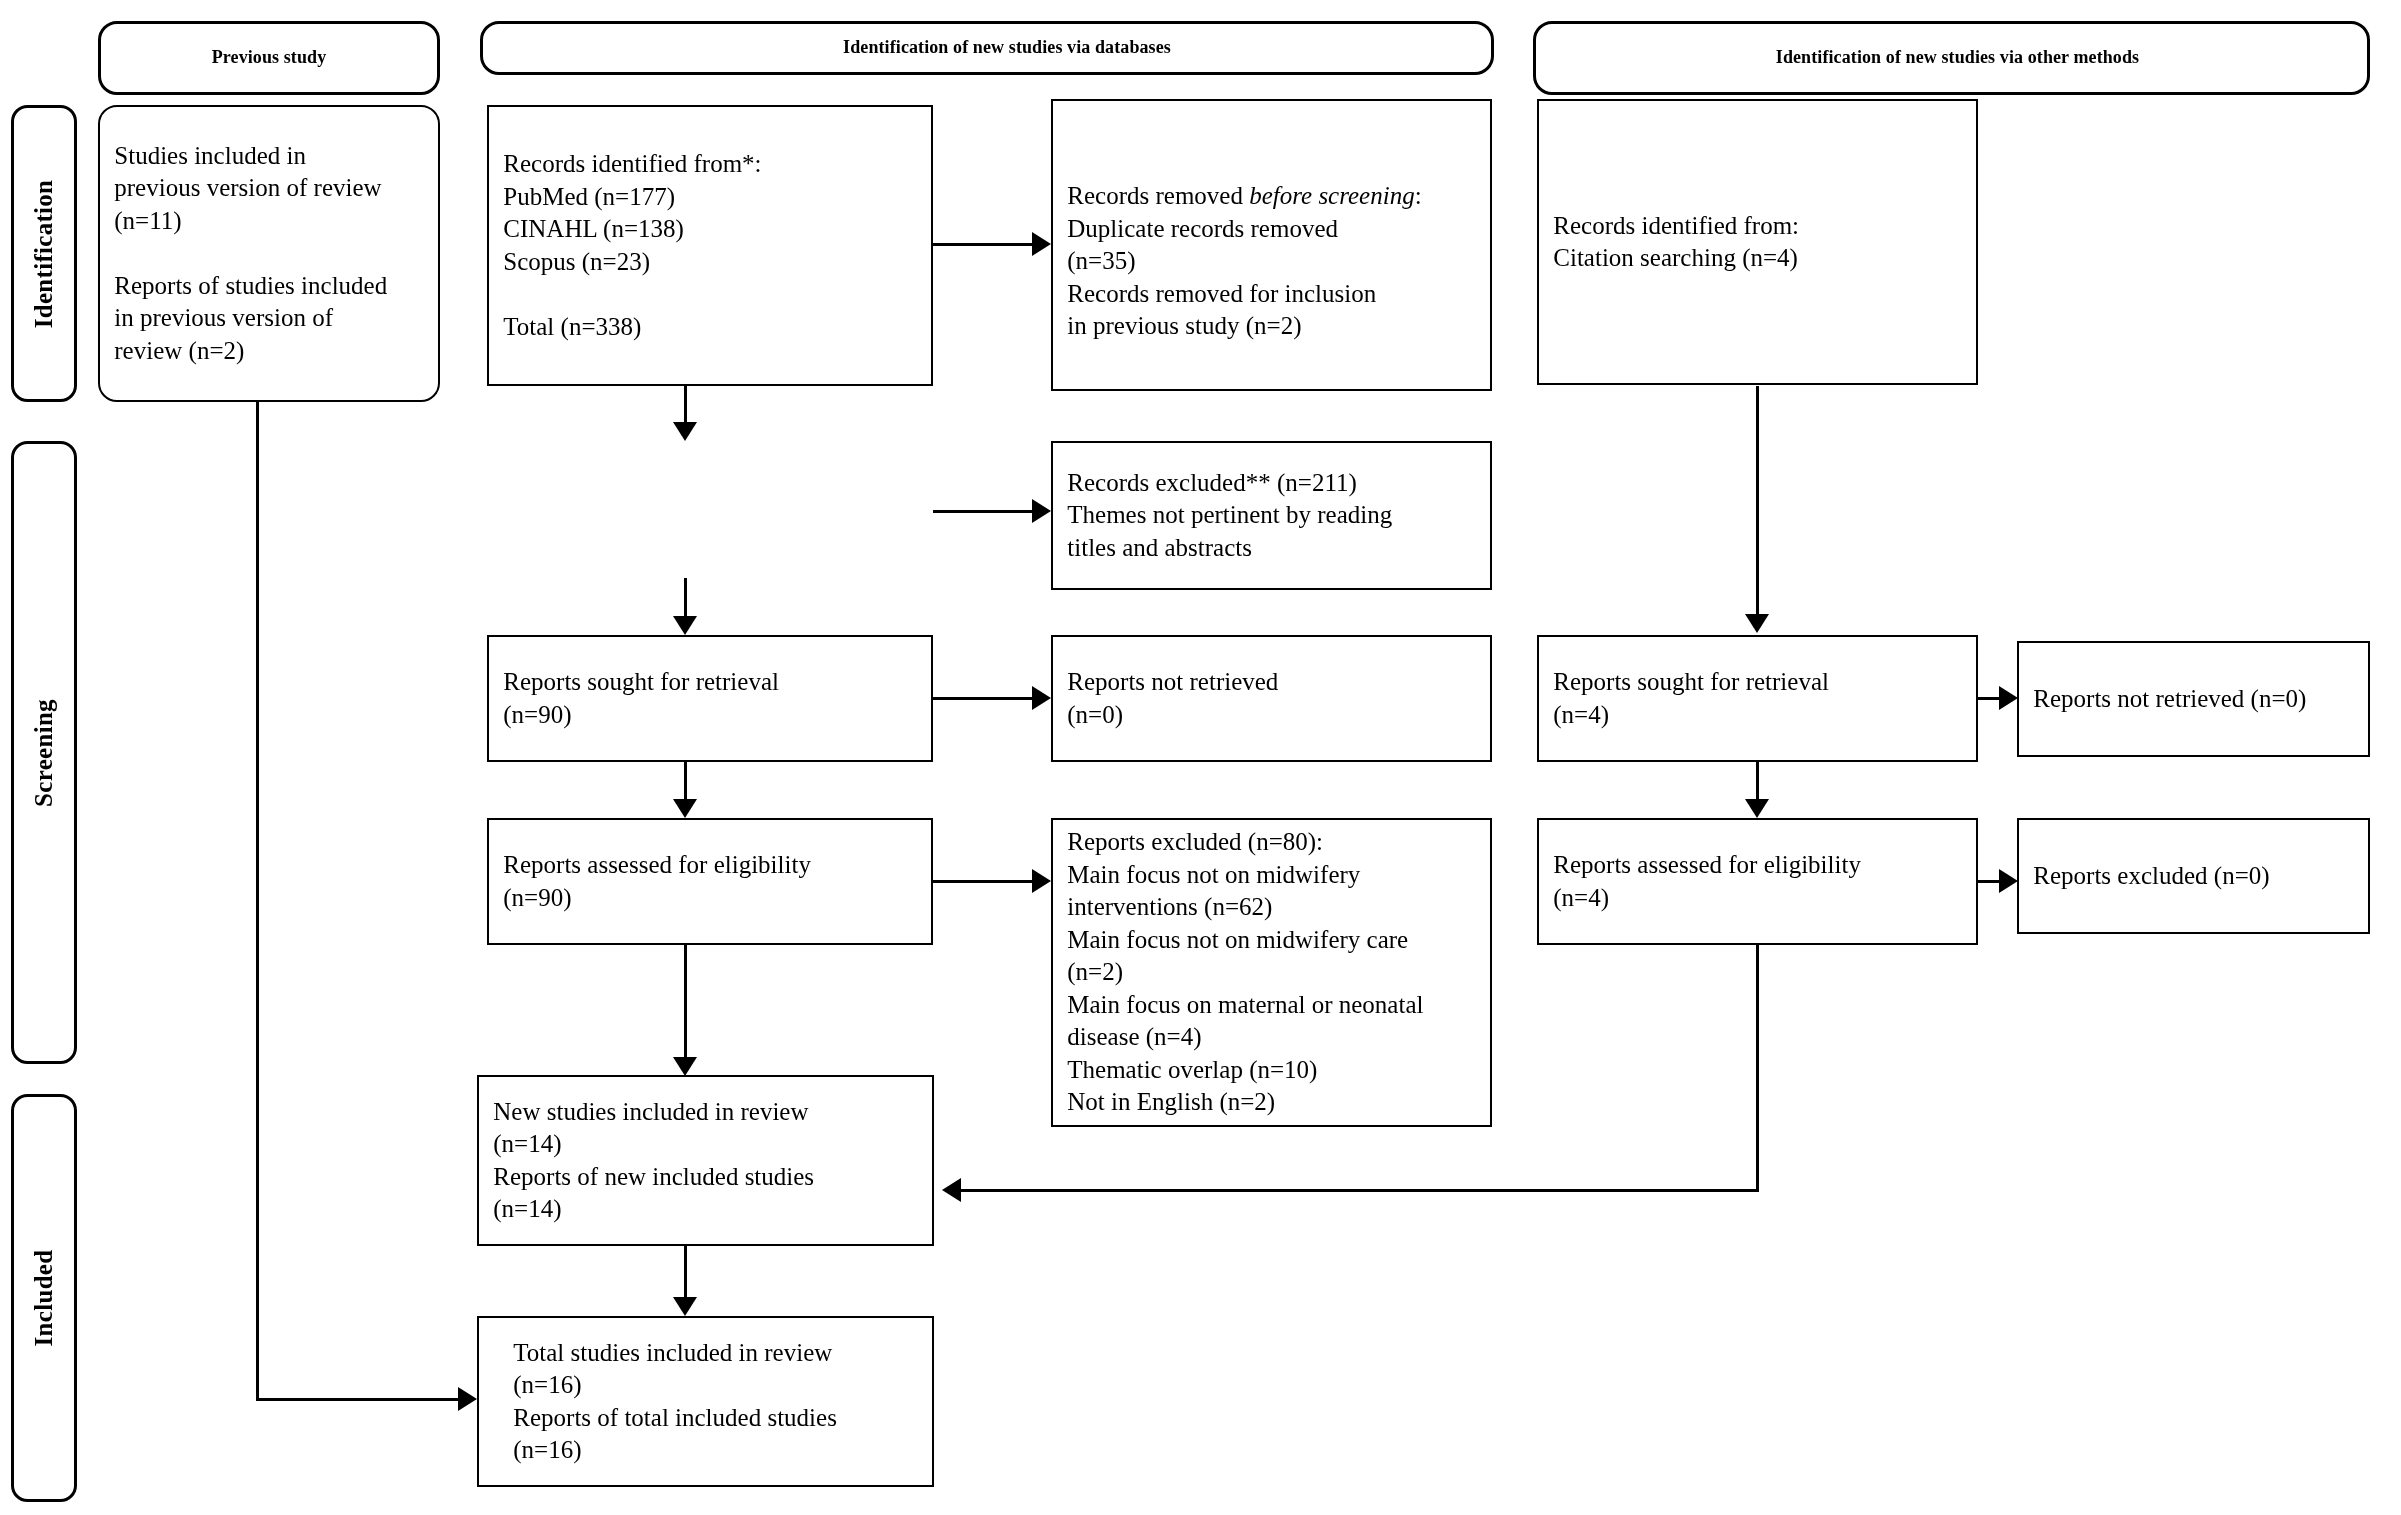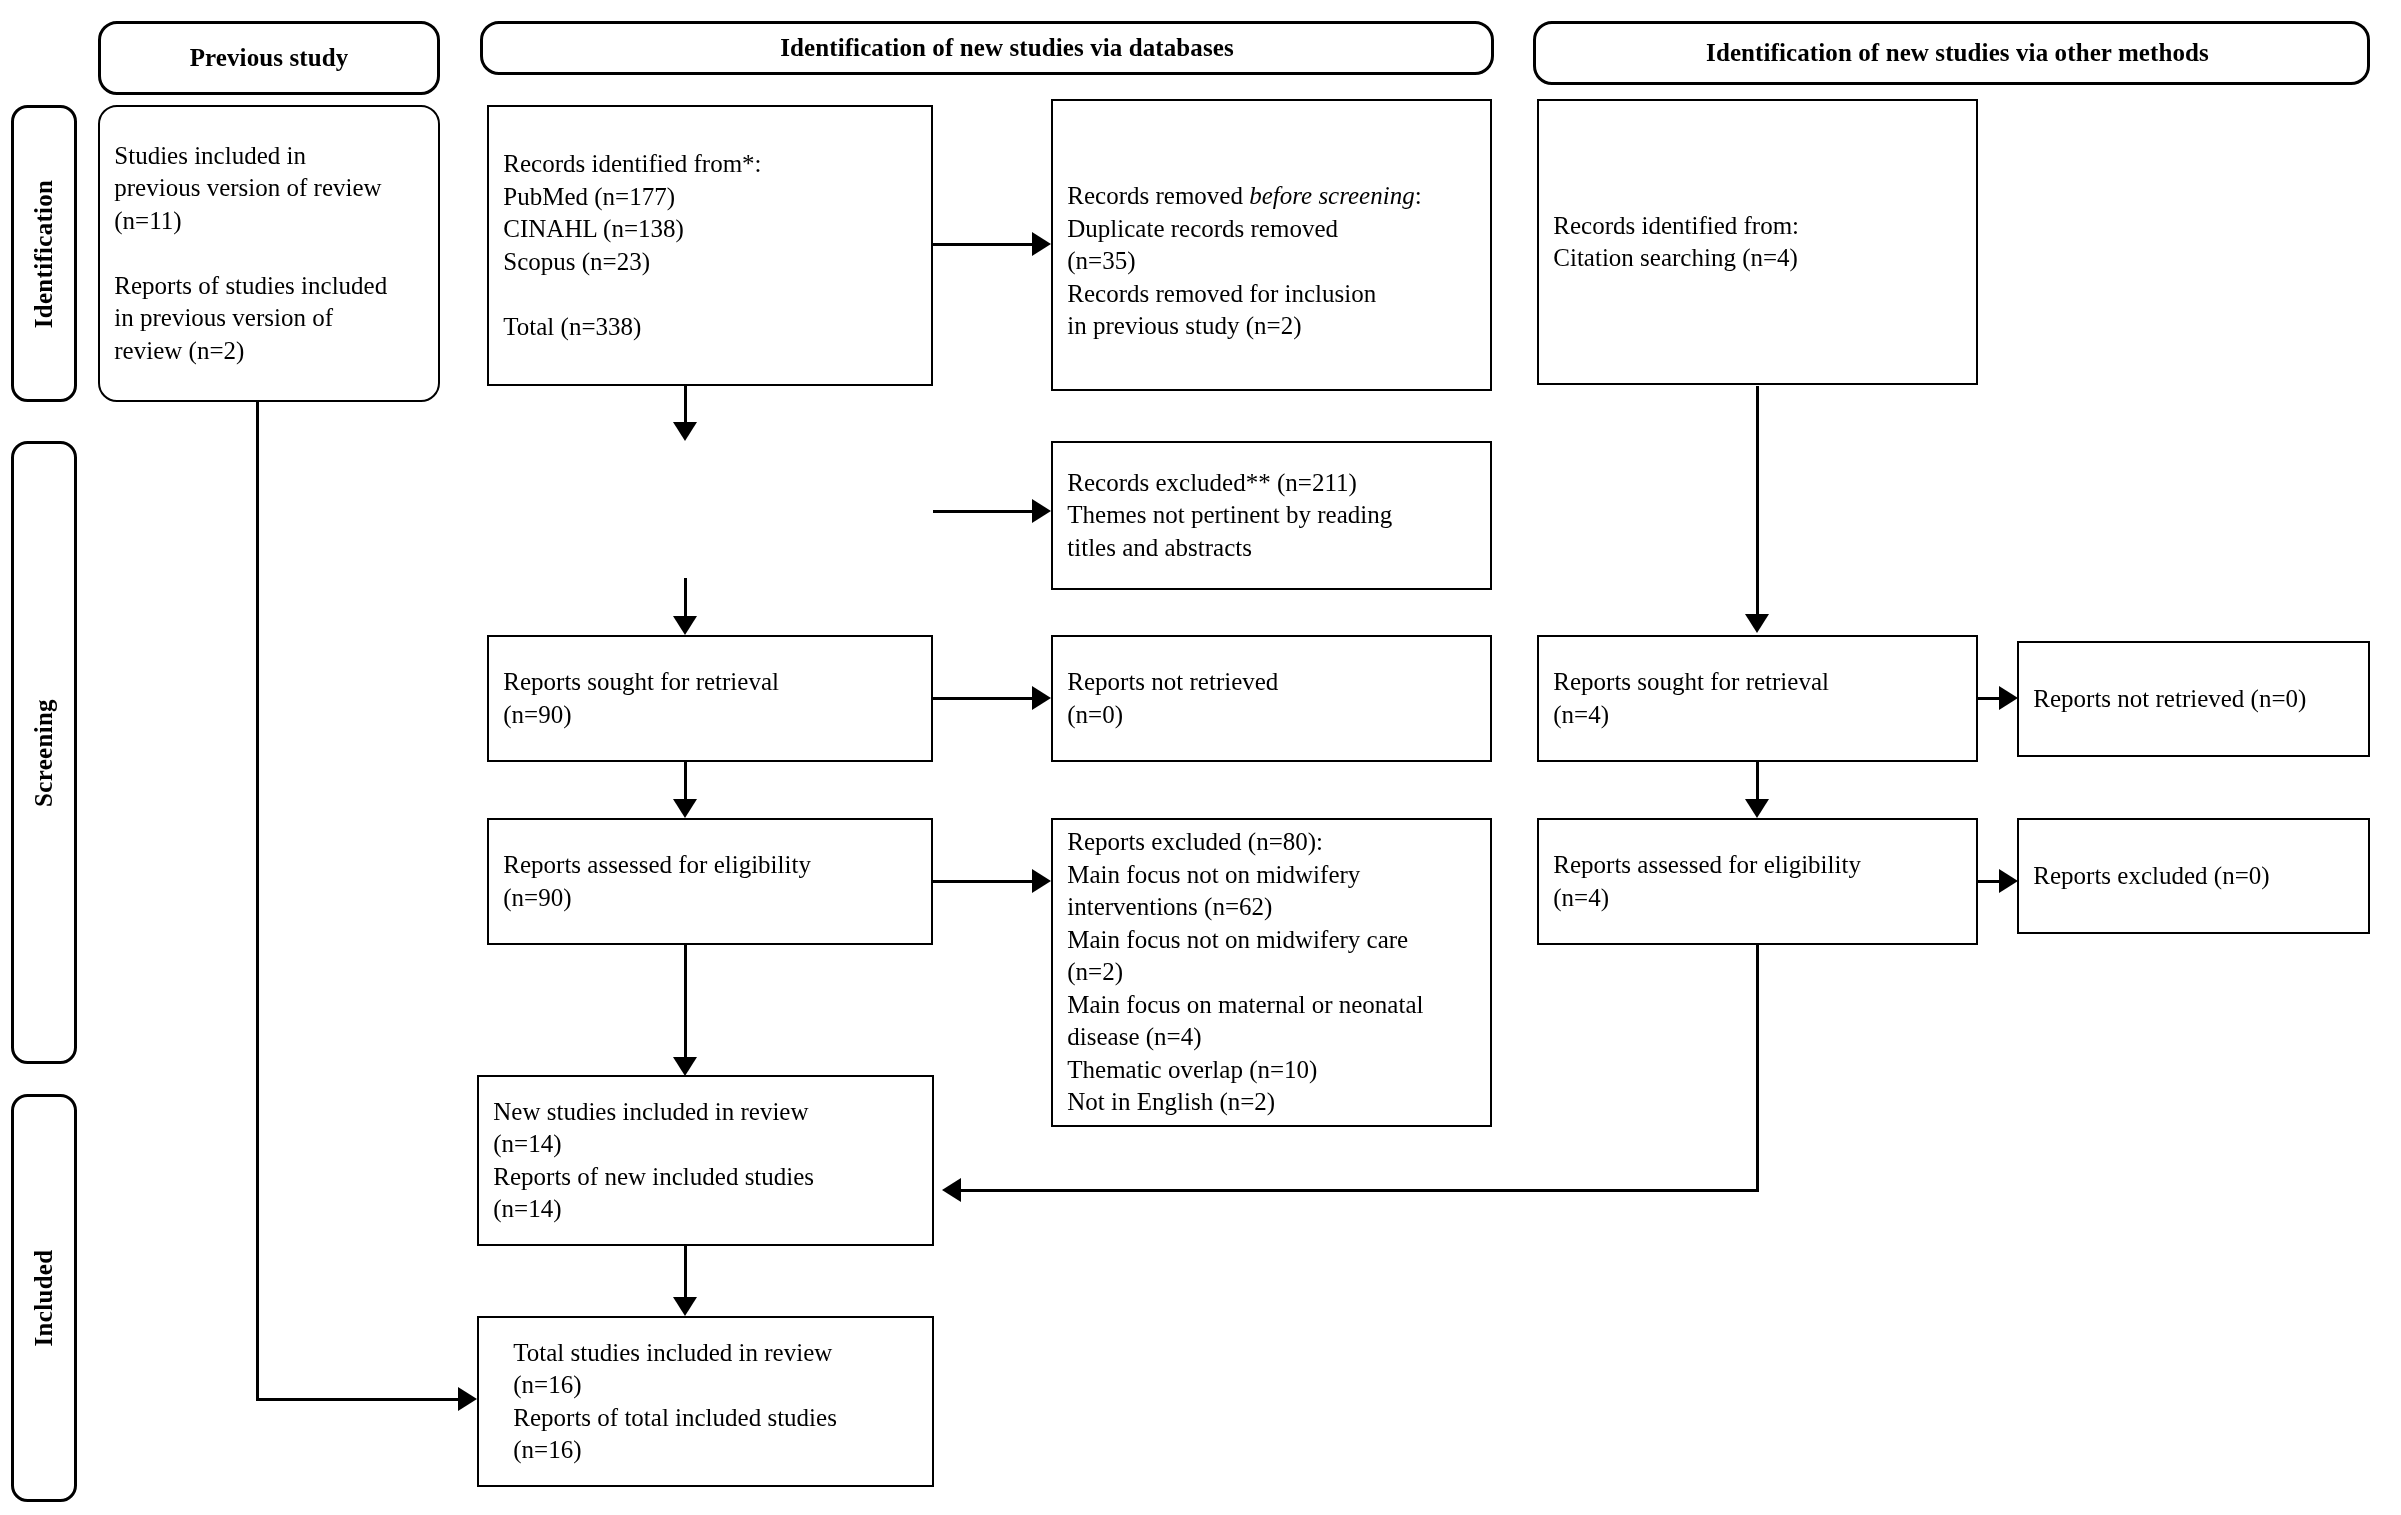--- a/index.html
+++ b/index.html
@@ -40,21 +40,21 @@
     position: absolute;
     box-sizing: border-box;
     background: #ffffff;
     border: 3.3px solid #000000;
     border-radius: 19px;
     display: flex;
     align-items: center;
     justify-content: center;
   }
   .banner .txt {
-    font-size: 25px;
+    font-size: 18px;
     font-weight: bold;
     line-height: 1.2;
     text-align: center;
     letter-spacing: 0.1px;
   }
 
   
   .stage {
     position: absolute;
     box-sizing: border-box;
@@ -110,21 +110,21 @@
 <div id="canvas">
 
   <div class="banner" style="left:98px; top:21px; width:342px; height:74px;">
     <span class="txt">Previous study</span>
   </div>
 
   <div class="banner" style="left:480px; top:21px; width:1014px; height:54px;padding-left:40px;">
     <span class="txt">Identification of new studies via databases</span>
   </div>
 
-  <div class="banner" style="left:1533px; top:21px; width:837px; height:64px;padding-left:12px;">
+  <div class="banner" style="left:1533px; top:21px; width:837px; height:74px;padding-left:12px;">
     <span class="txt">Identification of new studies via other methods</span>
   </div>
 
   <div class="stage" style="left:11px; top:105px; width:66px; height:297px;">
     <span class="txt">Identification</span>
   </div>
 
   <div class="stage" style="left:11px; top:441px; width:66px; height:623px;">
     <span class="txt">Screening</span>
   </div>

